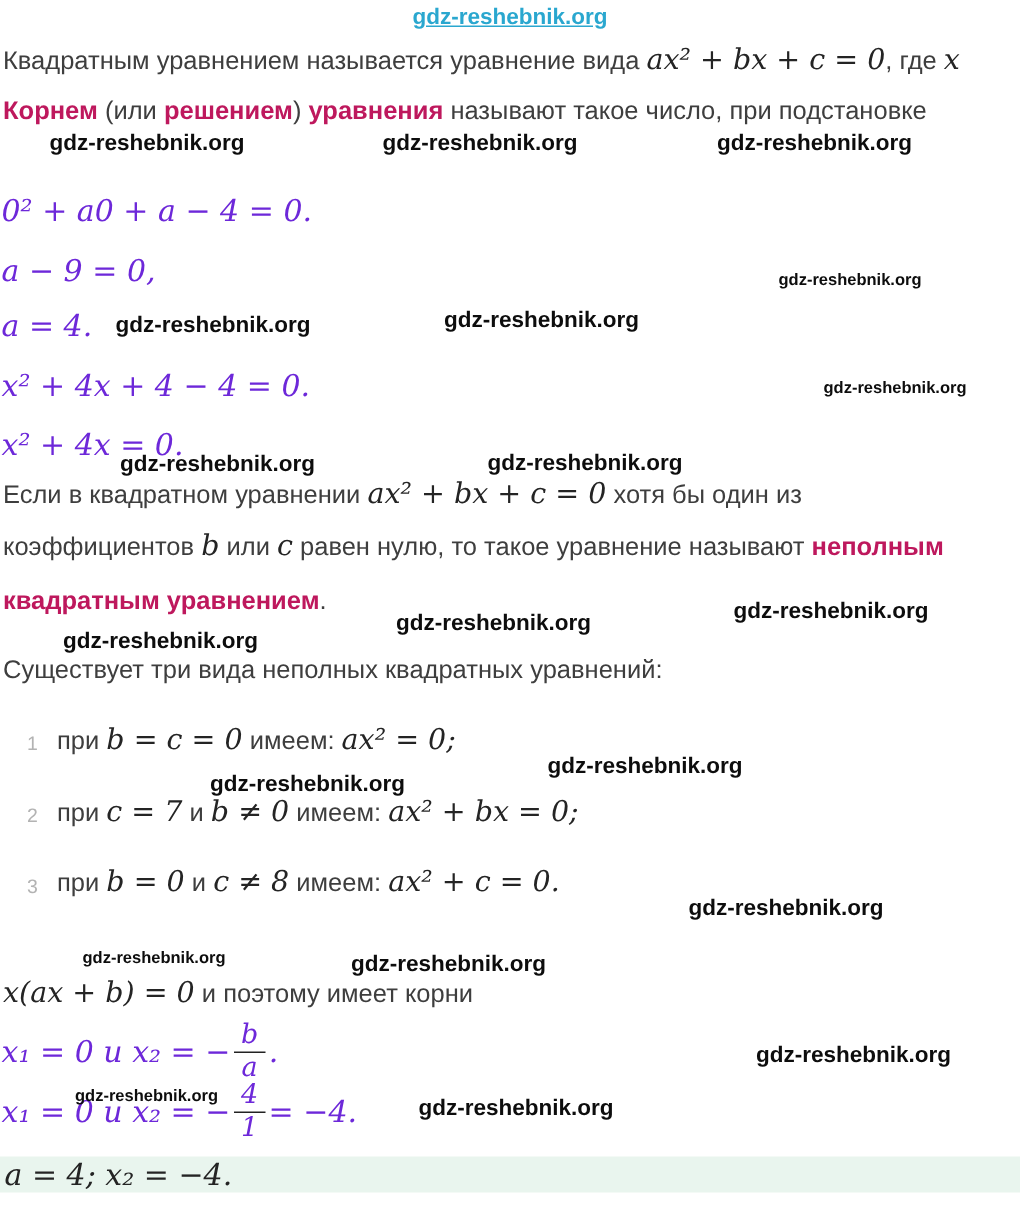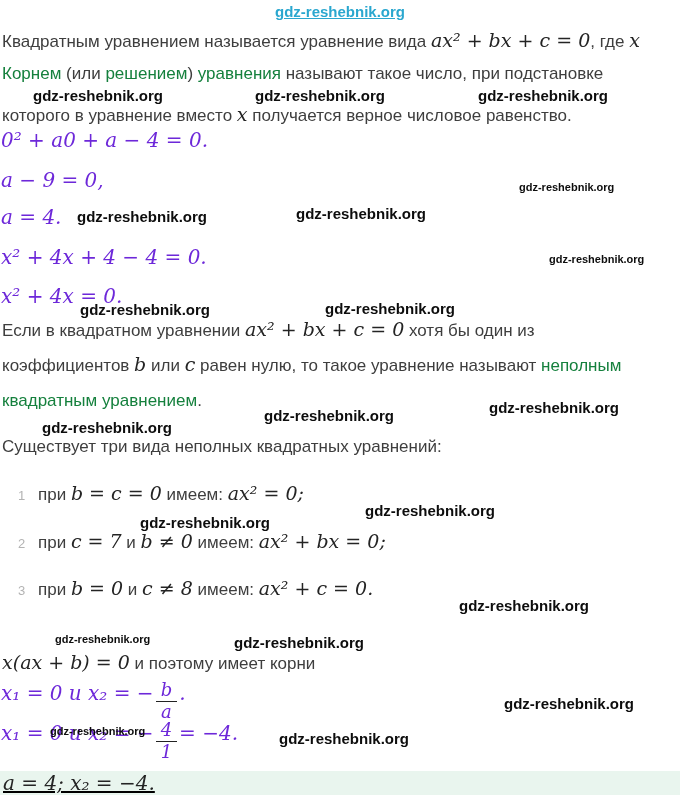--- a/index.html
+++ b/index.html
@@ -1,50 +1,49 @@
 <!DOCTYPE html>
 <html><head>
 <meta charset="utf-8">
 <style>
   html,body{margin:0;padding:0;}
   body{width:680px;height:811px;background:#ffffff;font-family:"Liberation Sans","DejaVu Sans",sans-serif;position:relative;overflow:hidden;}
   .page{position:relative;width:680px;height:811px;background:#ffffff;}
   .abs{position:absolute;}
   .text{left:2px;right:0;font-size:17px;color:#3e3e3e;line-height:1.25;margin:0;}
-  .b{font-weight:400;color:#15803d;}
+  .b{font-weight:700;color:#be185d;}
   .m{font-family:"DejaVu Serif","Liberation Serif",serif;font-style:italic;font-size:19px;color:#242424;}
   .fline{left:1px;font-family:"DejaVu Serif","Liberation Serif",serif;font-style:italic;font-size:20px;color:#6d28d9;margin:0;}
-  .flex{display:flex;}
+  .flex{display:flex;align-items:center;}
   .frac{display:inline-flex;flex-direction:column;align-items:center;line-height:1.05;margin:0 2px;}
   .fn{font-size:18px;padding:0 5px 1px;}
   .fd{font-size:18px;border-top:1.6px solid #222;padding:1px 5px 0;}
   .wm{position:absolute;font-size:15px;font-weight:700;color:#0d0d0d;white-space:nowrap;}
   .wm.small{font-size:11px;}
   .site-link{position:absolute;top:3px;left:0;right:0;text-align:center;font-size:15px;font-weight:700;color:#2aa7cf;text-decoration:underline;cursor:pointer;}
   .num{font-size:13px;color:#b3b3b3;}
   .li{left:38px;}
-  .answer-strip{left:0;right:0;top:771px;height:24px;background:#e9f5ee;display:flex;align-items:center;padding-left:3px;text-decoration:underline;}
+  .answer-strip{left:0;right:0;top:771px;height:24px;background:#e9f5ee;display:flex;align-items:center;padding-left:3px;}
   .answer-text{font-size:20px;}
 </style>
 </head>
 <body>
 
 <div class="page">
 
   <a class="site-link">gdz-reshebnik.org</a>
 
   <p class="abs text" style="top:29px"><span>Квадратным уравнением называется уравнение вида </span><span class="m">ax² + bx + c = 0</span><span>, где </span><span class="m">x</span></p>
 
   <p class="abs text" style="top:63px"><span class="b">Корнем</span><span> (или </span><span class="b">решением</span><span>) </span><span class="b">уравнения</span><span> называют такое число, при подстановке</span></p>
 
   <span class="wm" style="left:33px;top:87px">gdz-reshebnik.org</span>
   <span class="wm" style="left:255px;top:87px">gdz-reshebnik.org</span>
   <span class="wm" style="left:478px;top:87px">gdz-reshebnik.org</span>
 
-  <p class="abs text" style="top:103px"><span>которого в уравнение вместо </span><span class="m">x</span><span> получается верное числовое равенство.</span></p>
 
   <p class="abs fline" style="top:128px">0² + a0 + a − 4 = 0.</p>
 
   <p class="abs fline" style="top:168px">a − 9 = 0,</p>
   <span class="wm small" style="left:519px;top:181px">gdz-reshebnik.org</span>
 
   <p class="abs fline" style="top:205px">a = 4.</p>
   <span class="wm" style="left:77px;top:208px">gdz-reshebnik.org</span>
   <span class="wm" style="left:296px;top:205px">gdz-reshebnik.org</span>
 

